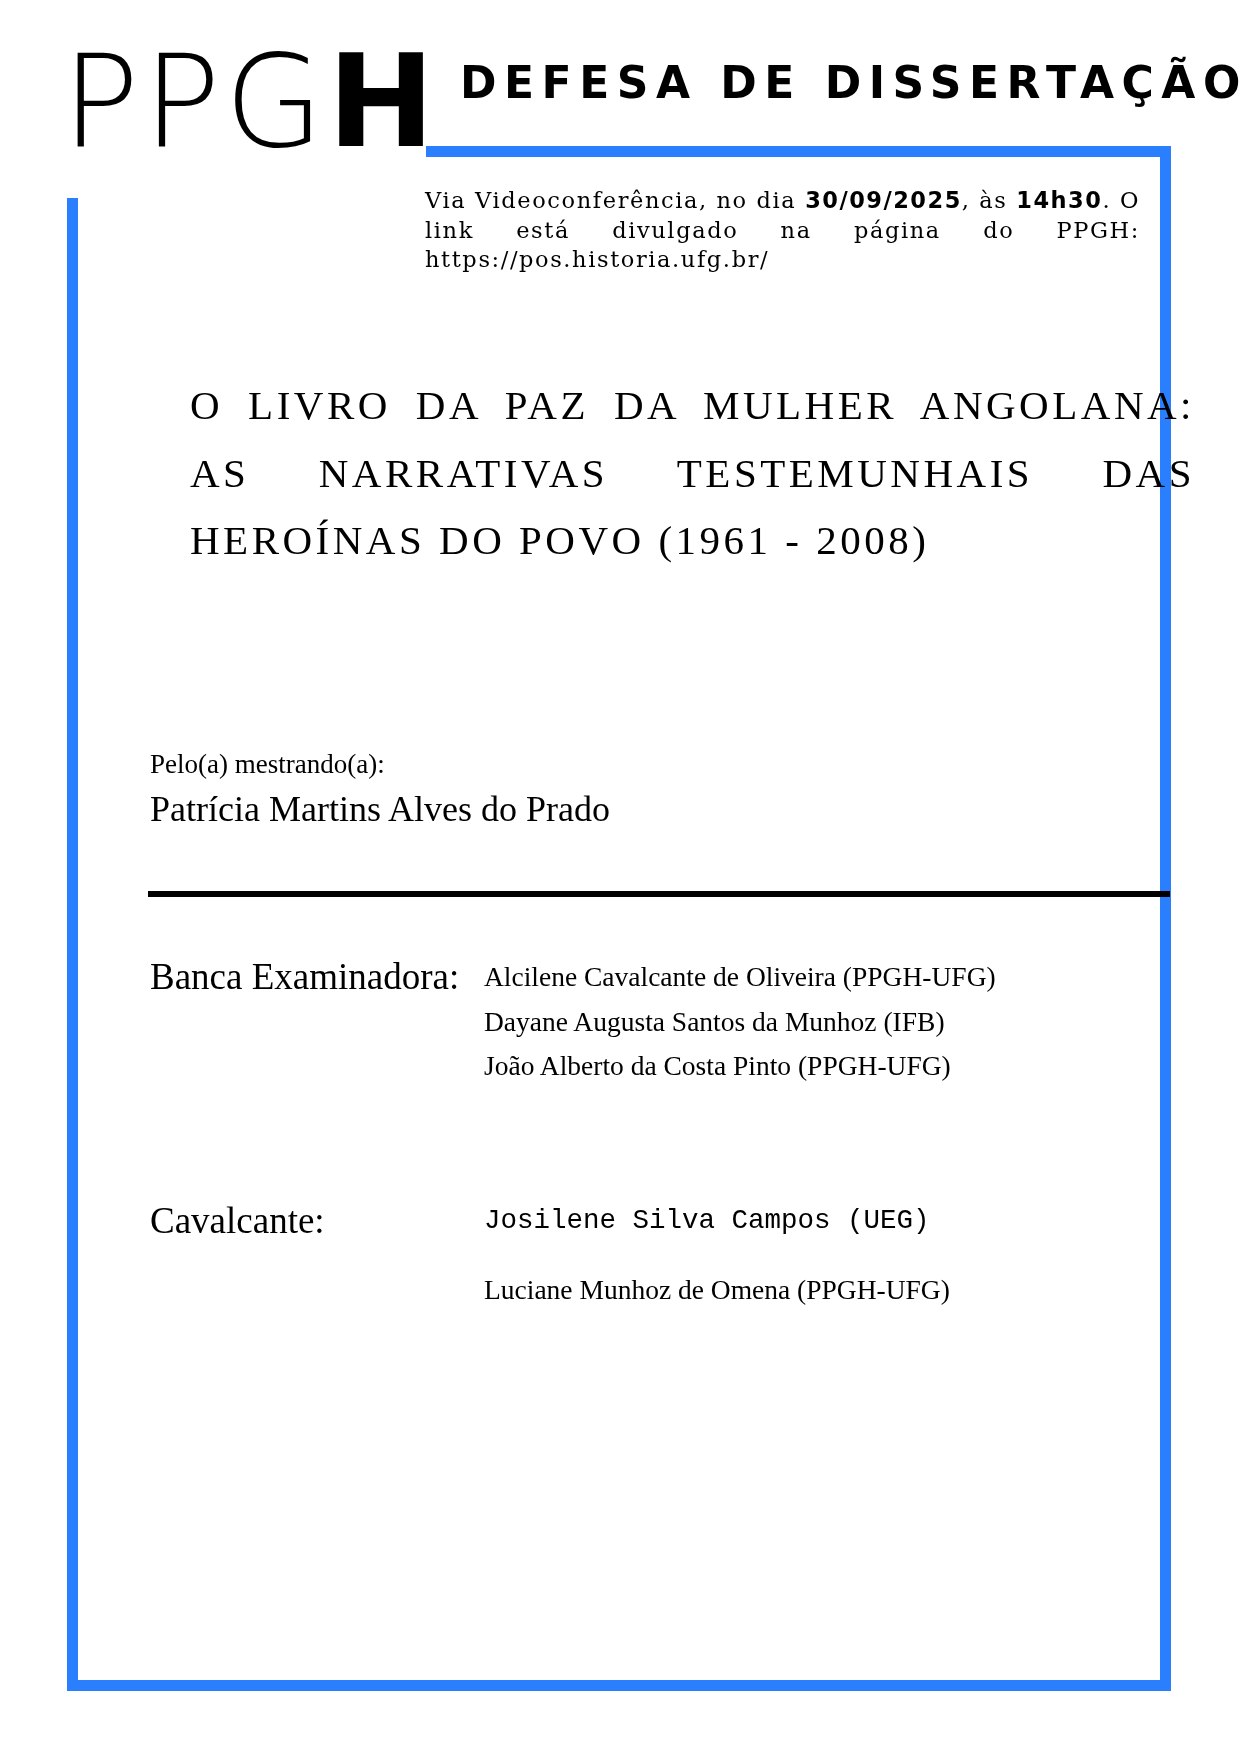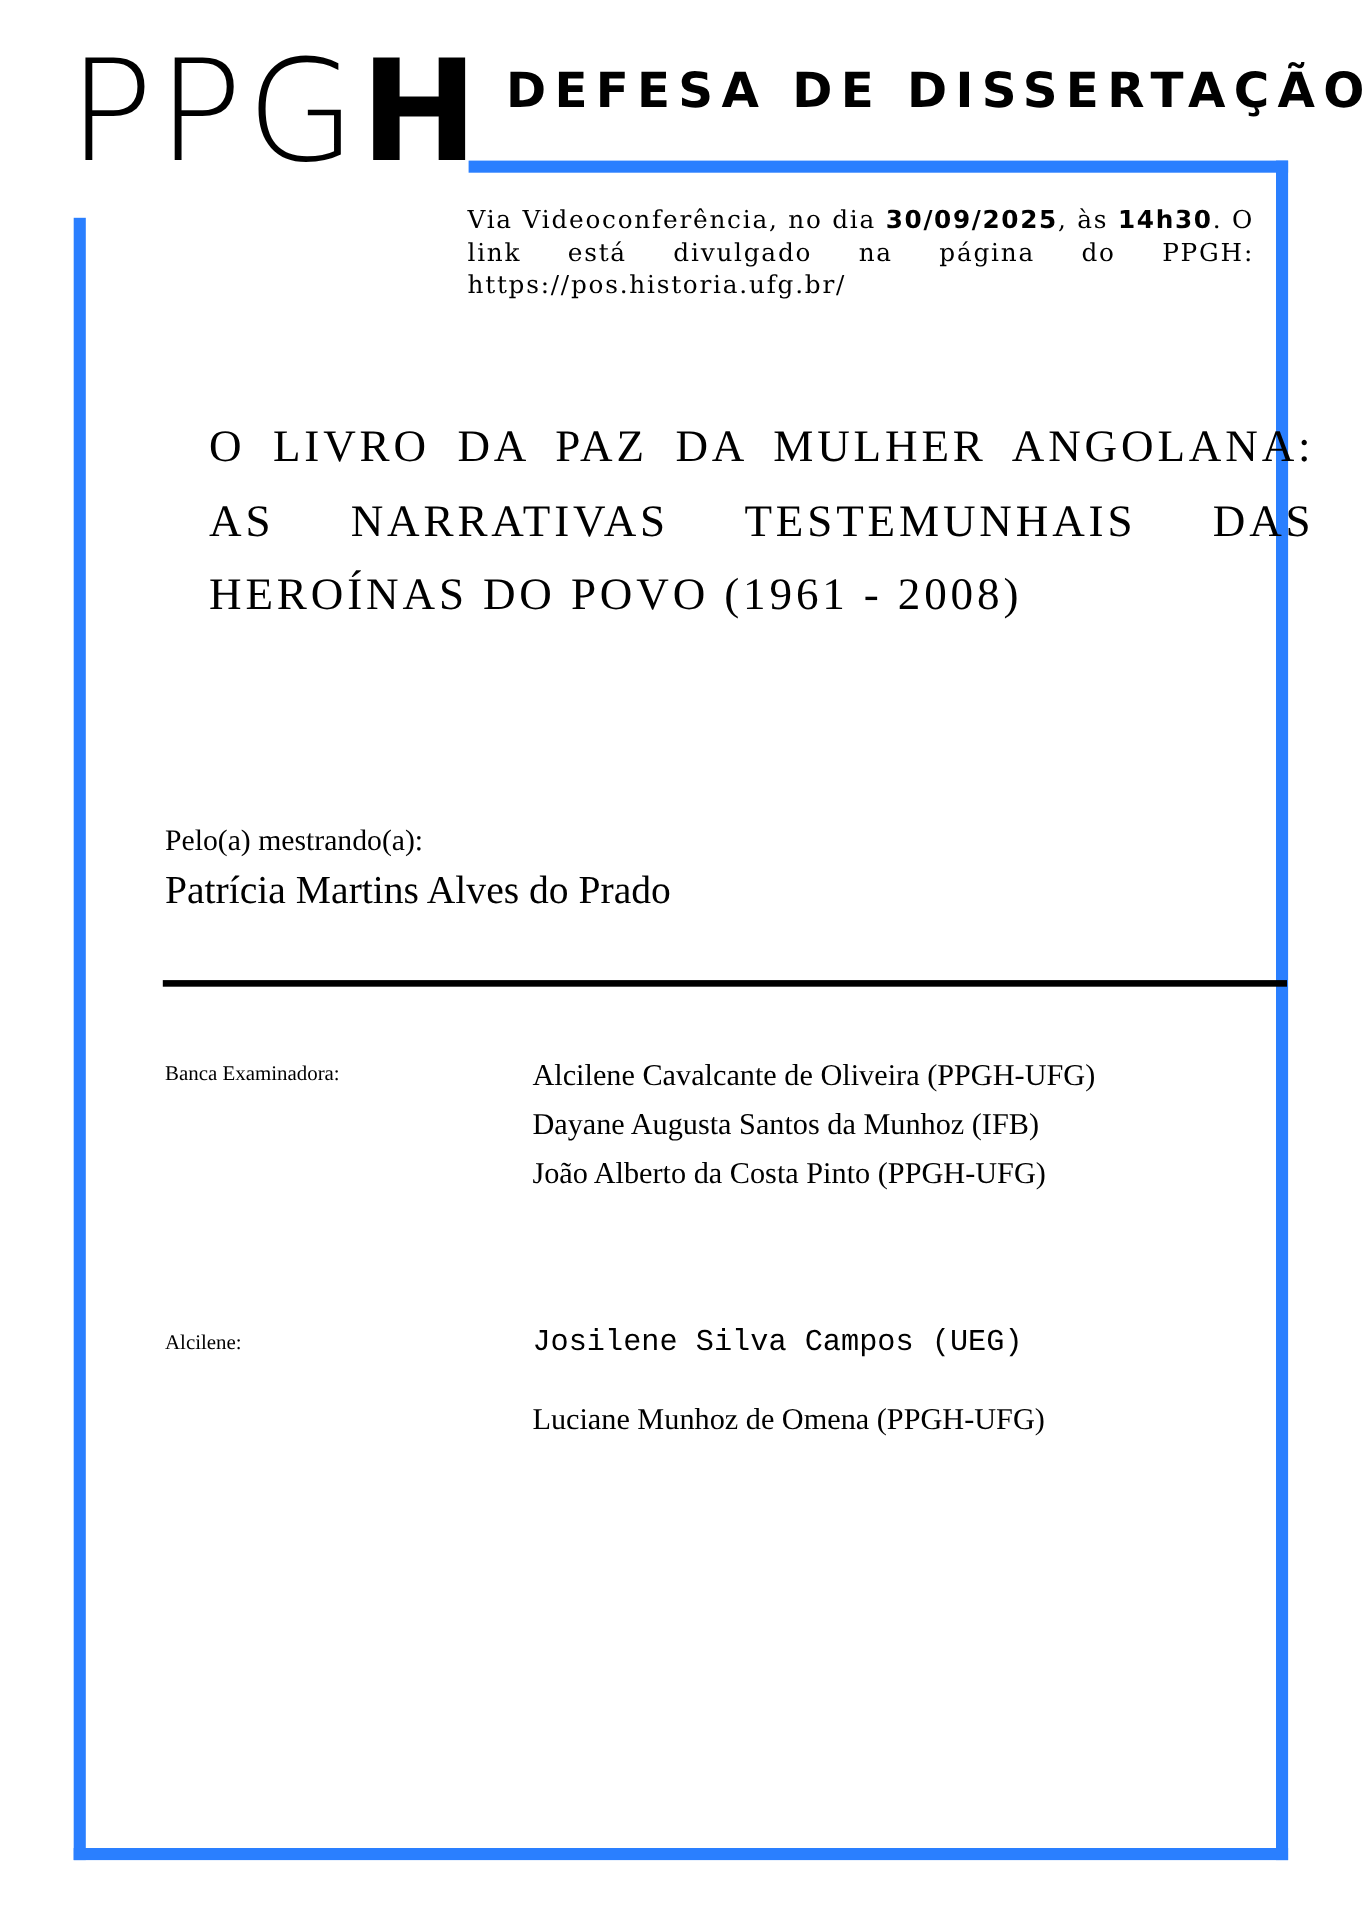--- a/index.html
+++ b/index.html
@@ -16,21 +16,21 @@
     .info { left: 425px; top: 186px; width: 715px; font-family: "DejaVu Serif", serif; font-size: 22.5px; line-height: 29.5px; letter-spacing: 1.6px; text-align: justify; text-align-last: left; }
     .info b { font-family: "DejaVu Sans", sans-serif; font-weight: 700; letter-spacing: 1.5px; }
 
     .title { left: 150px; top: 372px; width: 1005px; font-family: "Liberation Serif", serif; font-size: 41px; line-height: 67.5px; letter-spacing: 3.5px; text-align: justify; text-align-last: left; margin-left: 40px; }
 
     .label-small { left: 150px; top: 748px; font-family: "Liberation Serif", serif; font-size: 27px; line-height: 32px; }
     .student { left: 150px; top: 788px; font-family: "Liberation Serif", serif; font-size: 36px; line-height: 42px; }
 
     .divider { left: 148px; top: 891px; width: 1022px; height: 6px; background: #000; }
 
-    .row-label { left: 150px; font-family: "Liberation Serif", serif; font-size: 19px; line-height: 32px; white-space: nowrap; }
+    .row-label { left: 150px; font-family: "Liberation Serif", serif; font-size: 37px; line-height: 32px; white-space: nowrap; }
     .row-value { left: 484px; font-family: "Liberation Serif", serif; font-size: 27.5px; line-height: 32px; white-space: nowrap; }
   </style>
 </head>
 <body>
 
 <div class="abs blue" style="left:426px; top:146px; width:745px; height:11px;"></div>
 <div class="abs blue" style="left:1160px; top:146px; width:11px; height:1545px;"></div>
 <div class="abs blue" style="left:67px; top:198px; width:11px; height:1493px;"></div>
 <div class="abs blue" style="left:67px; top:1680px; width:1104px; height:11px;"></div>
 
@@ -45,15 +45,15 @@
 <div class="abs label-small">Pelo(a) mestrando(a):</div>
 <div class="abs student">Patrícia Martins Alves do Prado</div>
 
 <div class="abs divider"></div>
 
 <div class="abs row-label" style="top:961px;">Banca Examinadora:</div>
 <div class="abs row-value" style="top:961px;">Alcilene Cavalcante de Oliveira (PPGH-UFG)</div>
 <div class="abs row-value" style="top:1006px;">Dayane Augusta Santos da Munhoz (IFB)</div>
 <div class="abs row-value" style="top:1050px;">João Alberto da Costa Pinto (PPGH-UFG)</div>
 
-<div class="abs row-label" style="top:1205px;">Alcilene:</div>
+<div class="abs row-label" style="top:1205px;">Cavalcante:</div>
 <div class="abs row-value" style="top:1205px;font-family:Liberation Mono, monospace;">Josilene Silva Campos (UEG)</div>
 <div class="abs row-value" style="top:1250px;margin-top:24px;">Luciane Munhoz de Omena (PPGH-UFG)</div>
 
 </body></html>

